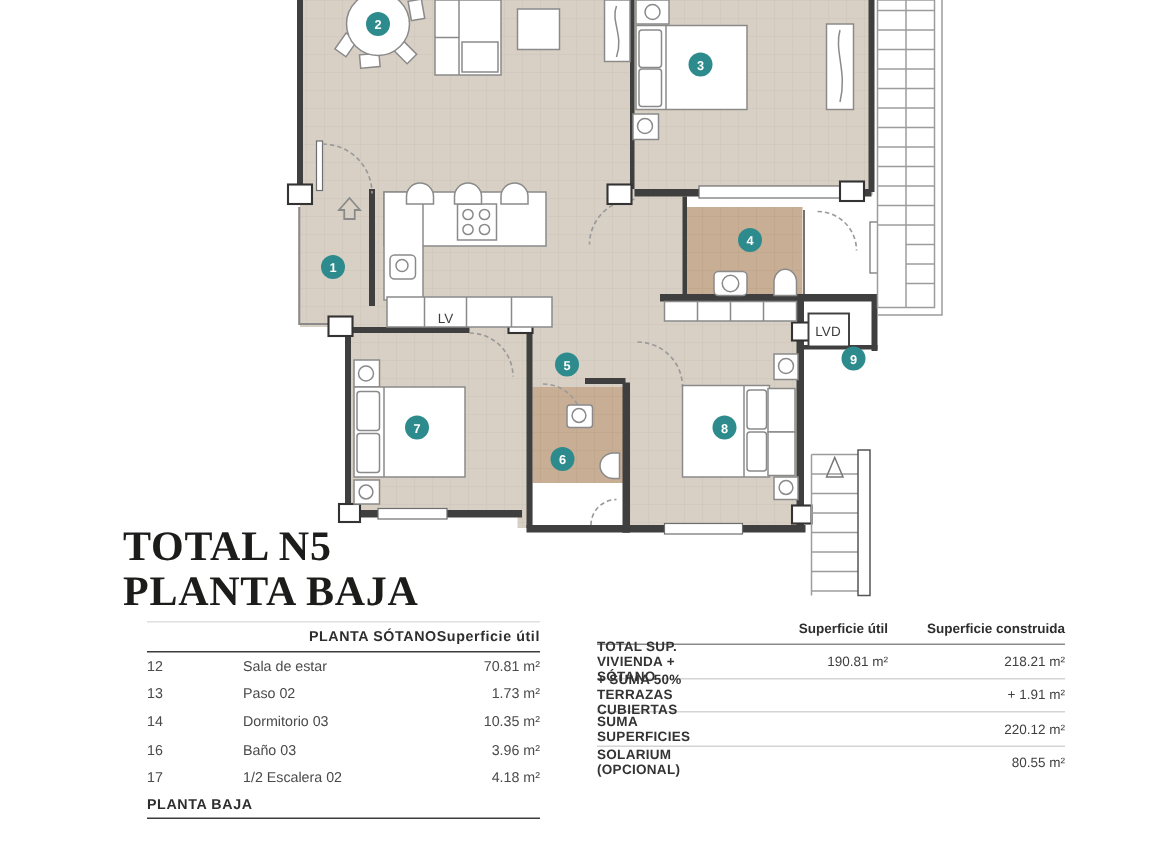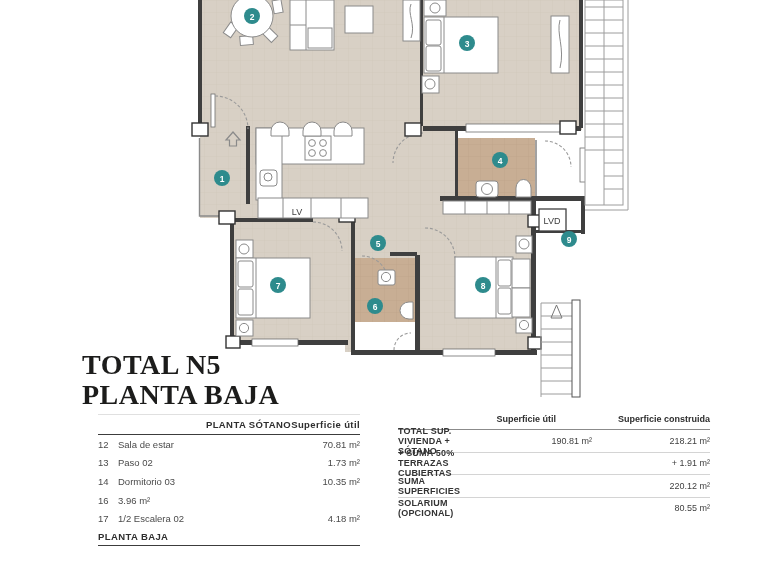--- a/index.html
+++ b/index.html
@@ -5,29 +5,29 @@
   html,body{margin:0;padding:0;}
   body{width:768px;height:576px;background:#ffffff;font-family:"Liberation Sans",sans-serif;position:relative;overflow:hidden;}
   #stage{position:absolute;inset:0;width:768px;height:576px;background:#fff;}
   svg{position:absolute;left:0;top:0;}
   .title-block{position:absolute;left:82px;top:350px;font-family:"Liberation Serif",serif;font-weight:bold;color:#1c1c1b;font-size:28px;line-height:1.07;letter-spacing:.5px;}
   
   .ltable{position:absolute;left:98px;top:414px;width:262px;font-size:9.5px;color:#4a4a4a;border-top:1px solid #e0e0e0;padding-top:4px;}
   .ltable .thead{display:flex;justify-content:flex-end;align-items:flex-end;font-weight:bold;color:#2e2e2e;letter-spacing:.4px;padding-bottom:4px;border-bottom:1.5px solid #3c3c3c;}
   .lrow{display:flex;align-items:center;height:18.6px;}
   .lrow .num{width:20px;}
-  .lrow .nm{flex:1;}
+  .lrow .nm{flex:1;margin-left:44px;}
   .lrow .ar{text-align:right;}
   .ltable .tfoot{font-weight:bold;color:#2e2e2e;letter-spacing:.4px;height:17px;display:flex;align-items:center;border-bottom:1.5px solid #3c3c3c;}
   
   .rtable{position:absolute;left:398px;top:414px;width:312px;font-size:9px;color:#3f3f3f;}
   .rtable .thead{display:flex;font-weight:bold;color:#2e2e2e;padding-bottom:5px;border-bottom:1px solid #8b8b8b;}
   .rtable .thead .c0{flex:1;}
   .rtable .thead .c1{width:110px;text-align:right;}
-  .rtable .thead .c2{width:118px;text-align:right;padding-left:36px;}
+  .rtable .thead .c2{width:118px;text-align:right;}
   .rrow{display:flex;align-items:center;height:21.5px;border-bottom:1px solid #d4d4d4;}
   .rrow:last-child{border-bottom:none;}
   .rrow .lb{flex:1;font-weight:bold;letter-spacing:.2px;color:#333;}
   .rrow .v1{width:110px;text-align:right;}
   .rrow .v2{width:118px;text-align:right;}
 </style>
 </head>
 <body>
 
 <div id="stage">
@@ -297,20 +297,21 @@
           <span class="nm">Paso 02</span>
           <span class="ar">1.73 m²</span>
         </div>
         <div class="lrow">
           <span class="num">14</span>
           <span class="nm">Dormitorio 03</span>
           <span class="ar">10.35 m²</span>
         </div>
         <div class="lrow">
           <span class="num">16</span>
+          <span class="nm">Baño 03</span>
           <span class="ar">3.96 m²</span>
         </div>
         <div class="lrow">
           <span class="num">17</span>
           <span class="nm">1/2 Escalera 02</span>
           <span class="ar">4.18 m²</span>
         </div>
       </div>
     <div class="tfoot">PLANTA BAJA</div>
   </div>

